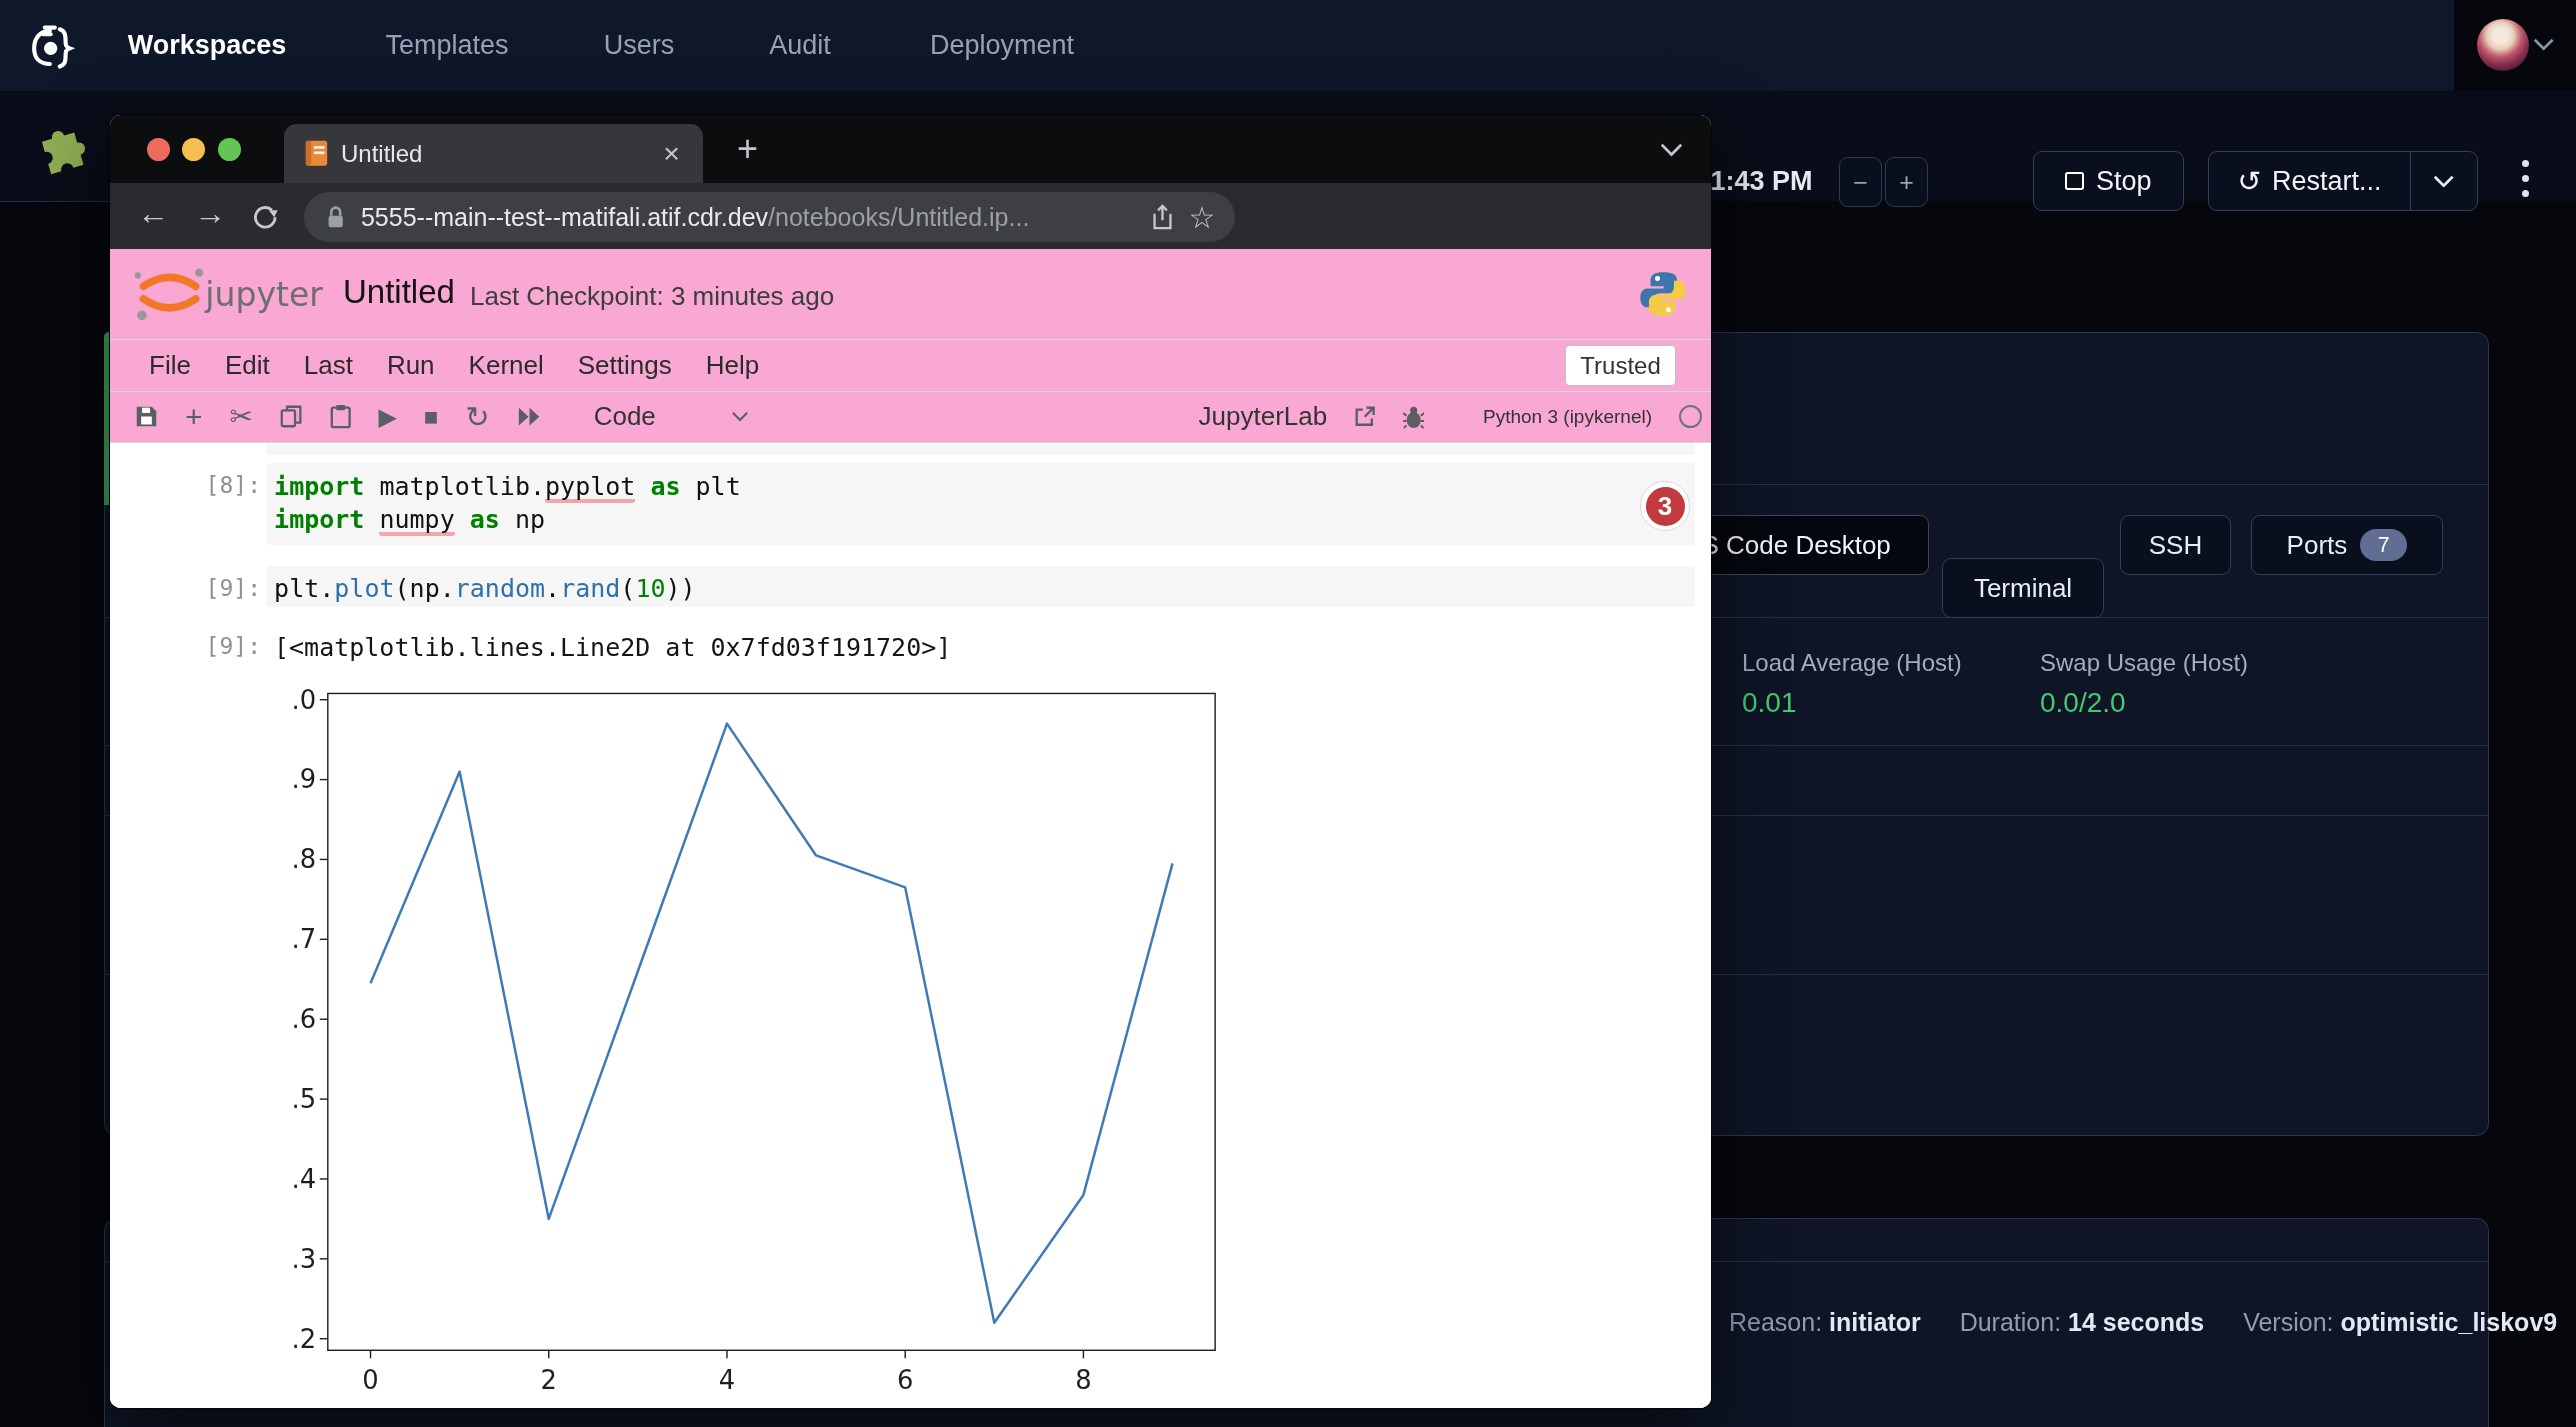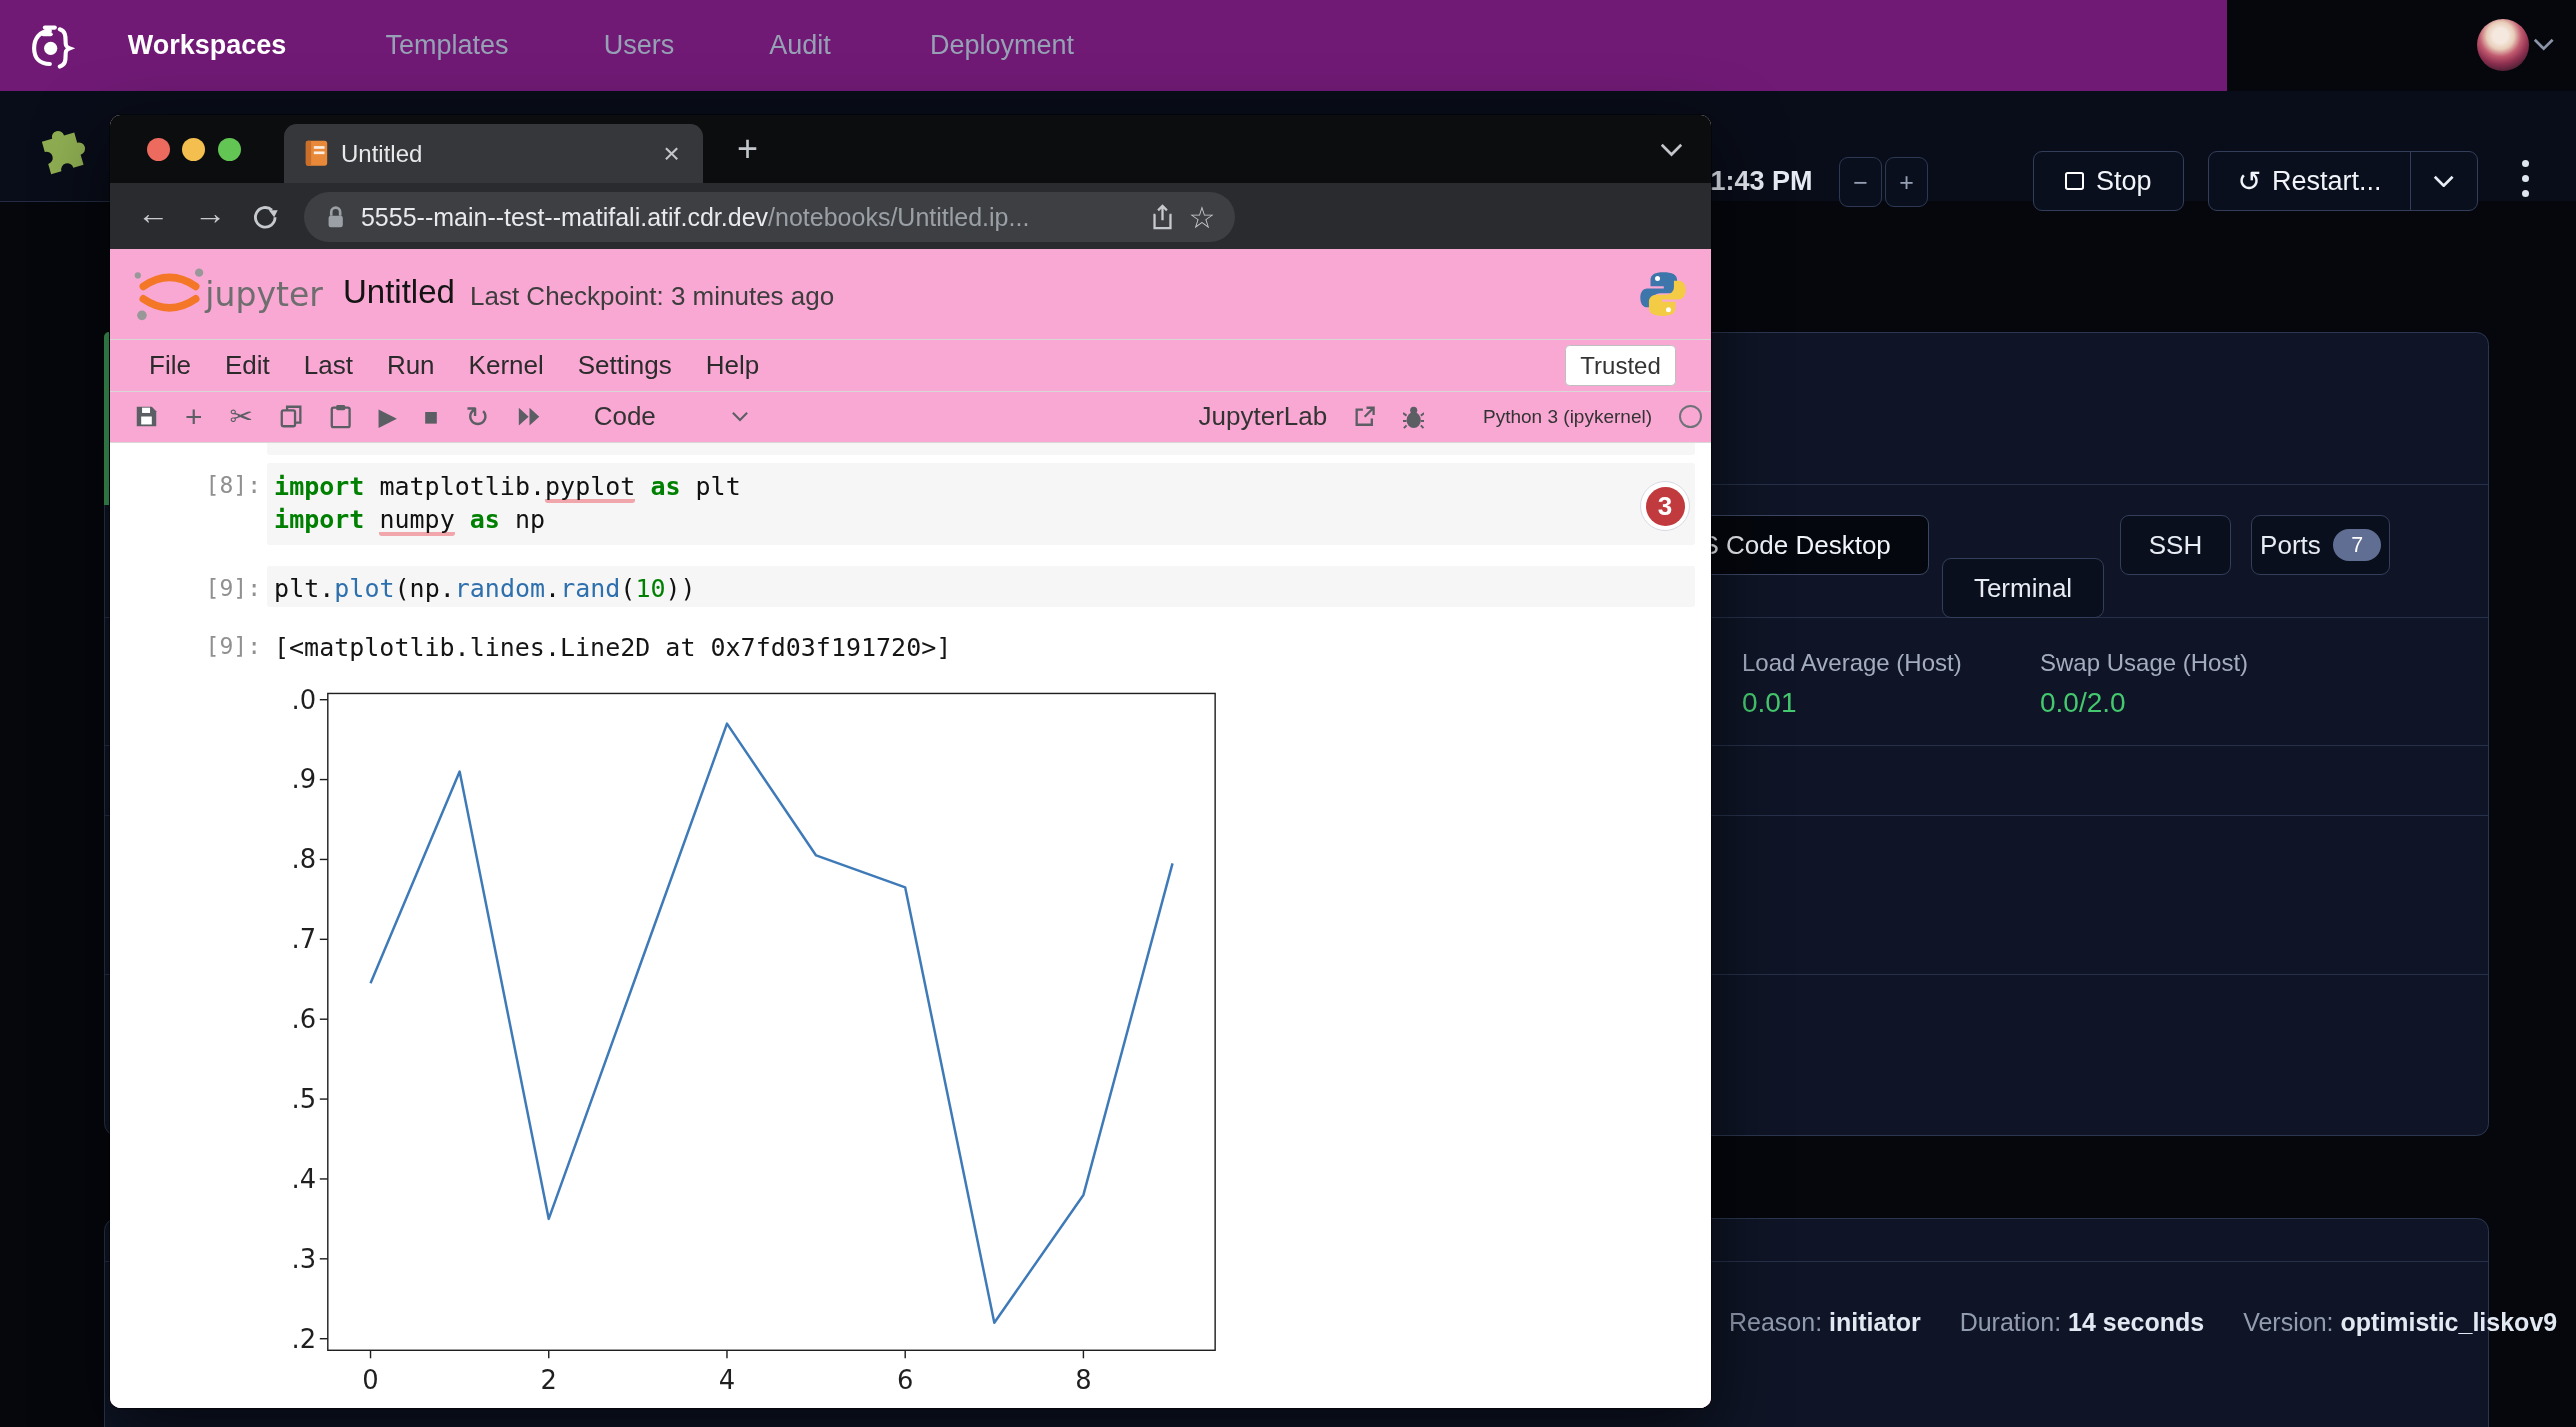--- a/index.html
+++ b/index.html
@@ -1,21 +1,21 @@
 <!DOCTYPE html>
 <html style="font-size:14.2px"><head>
 <meta charset="utf-8">
 <style>
   html,body{margin:0;padding:0;background:#05070d;}
   .stage{position:relative;width:2576px;height:1428px;overflow:hidden;background:#05070d;
          font-family:"Liberation Sans",sans-serif;}
   .abs{position:absolute;}
 
   
-  .navbar{left:0;top:0;width:2227px;height:91px;background:#701a75;z-index:3;}
+  .navbar{left:0;top:0;width:2454px;height:91px;background:#0f172a;z-index:3;}
   .nav-item{top:0;height:91px;display:flex;align-items:center;transform:translateX(-50%);
             font-size:27px;color:#97a1b5;cursor:pointer;white-space:nowrap;}
   .nav-item.active{color:#ffffff;font-weight:600;}
   .nav-avatar{width:52px;height:52px;border-radius:50%;
      background:radial-gradient(circle at 45% 32%,#f5e9df 0 16%,#e8cdb9 30%,#c05a6e 46%,#8e3050 62%,#4a1f33 80%,#2c1522 100%);}
 
   
   .hdr-strip{left:0;top:91px;width:2576px;height:110px;background:#090d19;z-index:1;}
   .hdr-line{left:0;top:201px;width:110px;height:0.9px;background:#222c42;z-index:2;}
   .panel{background:#0f1526;border:0.9px solid #2b3750;z-index:2;}
@@ -110,21 +110,21 @@
 
     <div class="app-btn primary" style="left:1541px;width:283px;">
       <span>VS Code Desktop</span>
     </div>
     <div class="app-btn" style="left:1837px;width:162px;margin-top:43px;">
       <span>Terminal</span>
     </div>
     <div class="app-btn" style="left:2015px;width:111px;">
       <span>SSH</span>
     </div>
-    <div class="app-btn" style="left:2146px;width:139px;">
+    <div class="app-btn" style="left:2146px;width:192px;">
       <span>Ports</span>
       <span class="ports-badge">7</span>
     </div>
 
     <div class="stat-label" style="left:1637px;top:316px;">Load Average (Host)</div>
     <div class="stat-value" style="left:1637px;top:354px;">0.01</div>
     <div class="stat-label" style="left:1935px;top:316px;">Swap Usage (Host)</div>
     <div class="stat-value" style="left:1935px;top:354px;">0.0/2.0</div>
   </div>
 

